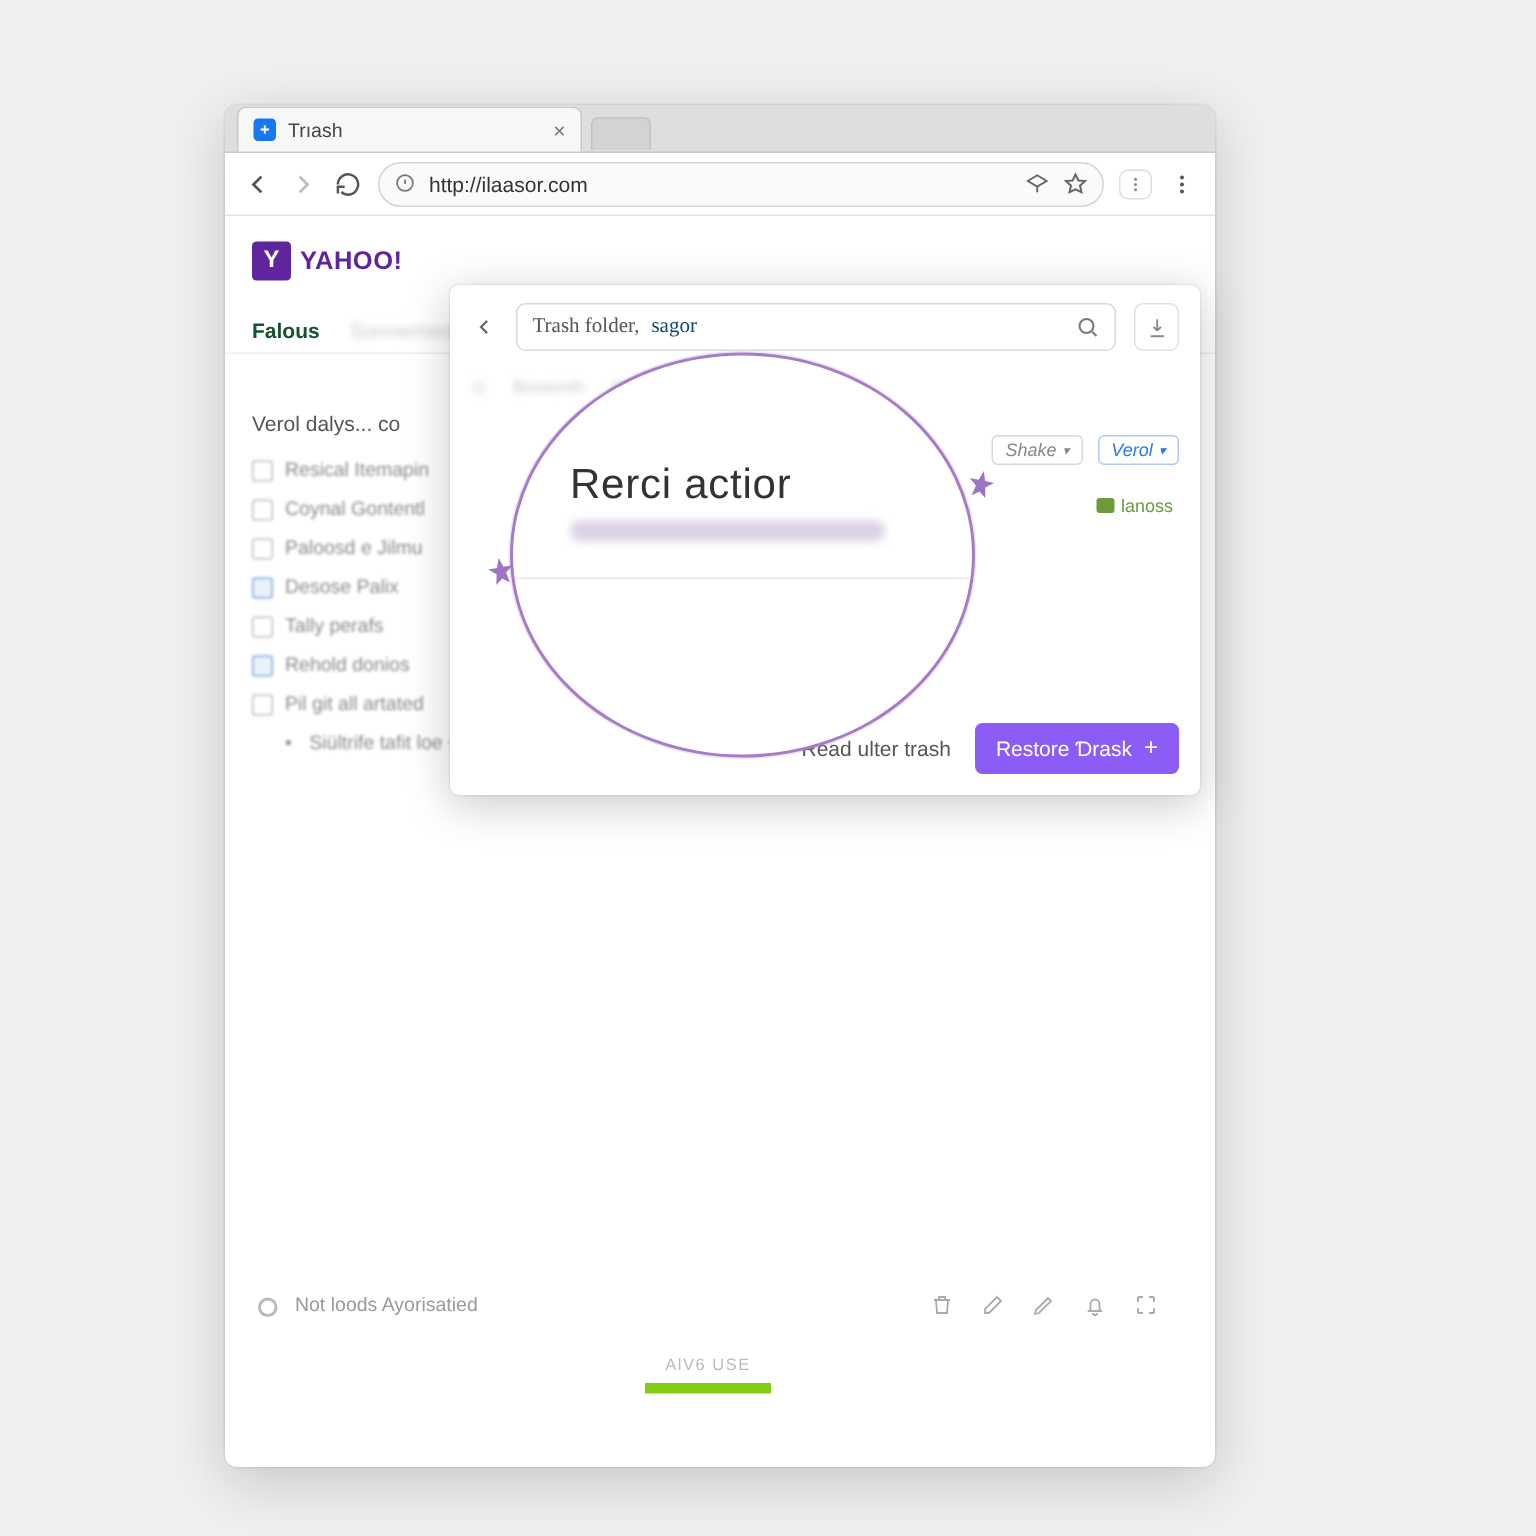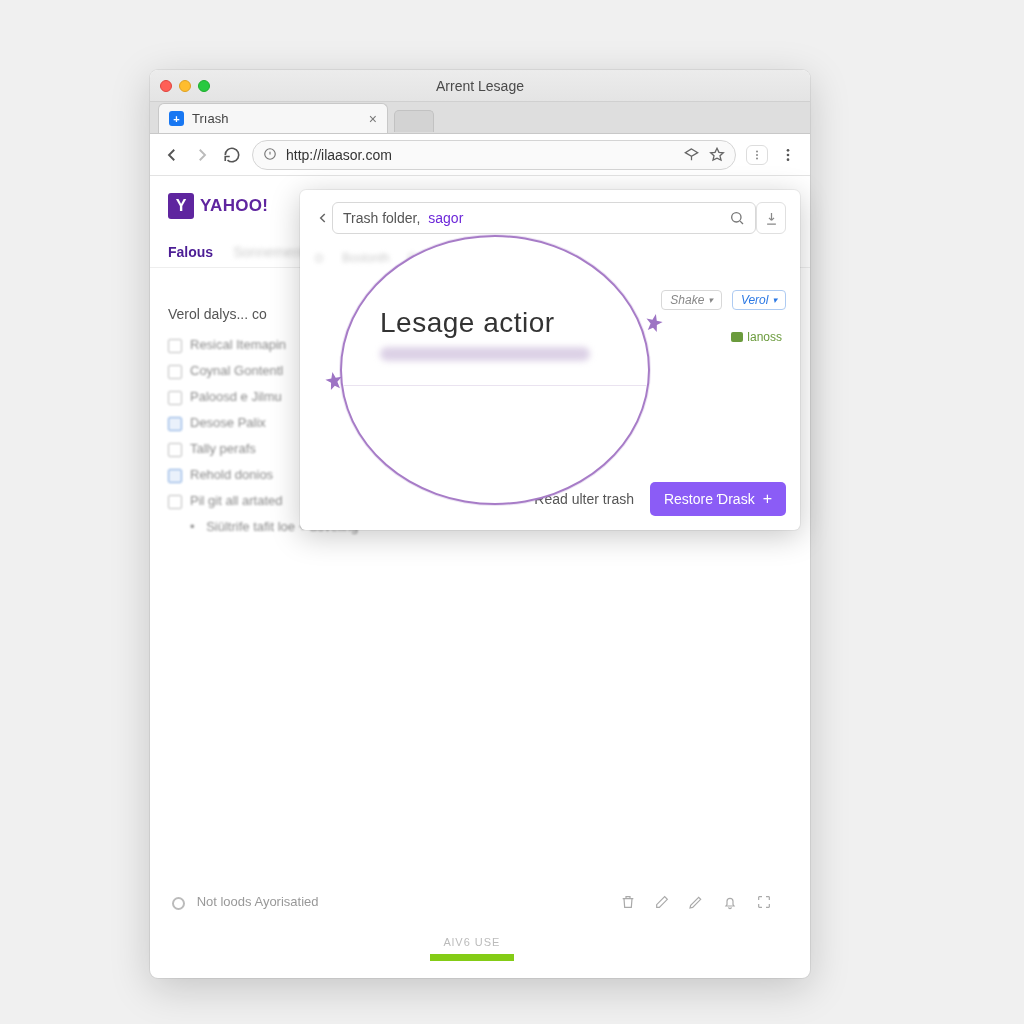--- a/index.html
+++ b/index.html
@@ -41,21 +41,21 @@
   .urltext { flex:1; }
   .omnibox .right { display:flex; gap:10px; color:#666; }
   .chip { width:22px; height:20px; border:1px solid #ddd; border-radius:6px; display:flex; align-items:center; justify-content:center; color:#888;}
   
   .page { position:relative; height:calc(100% - 32px - 32px - 42px); }
   .yahoo-bar { height:60px; display:flex; align-items:center; padding:0 18px; gap:16px;}
   .ylogo { display:flex; align-items:center; gap:6px; }
   .ylogo .yicon { width:26px; height:26px; background:#5f259f; color:#fff; display:flex; align-items:center; justify-content:center; font-weight:bold; font-size:16px; border-radius:3px;}
   .ylogo .ytext { color:#5f259f; font-size:17px; font-weight:600; letter-spacing:.3px;}
   .nav-row { padding:0 18px; display:flex; gap:20px; font-size:14px; color:#bbb; border-bottom:1px solid #eee; height:32px; align-items:center;}
-  .nav-row .active { color:#4c1d95; font-weight:600; }
+  .nav-row .active { color:#14532d; font-weight:600; }
   .blurred { color:#ccc; filter: blur(2px); pointer-events:none;}
   .content { display:flex; padding:14px 18px 0 18px; gap:20px; font-size:13px; color:#666; }
   .leftcol { width:48%; }
   .leftcol h5 { font-size:14px; color:#555; font-weight:500; margin:24px 0 10px;}
   .leftcol ul { list-style:none; }
   .leftcol li { display:flex; align-items:flex-start; gap:8px; padding:5px 0; color:#8a8a8a; filter: blur(1px);}
   .li-ic { width:14px; height:14px; border:1px solid #bbb; border-radius:2px; margin-top:2px; flex-shrink:0;}
   .li-ic.blue { border-color:#7aa5de; background:#eaf1fb;}
   .rightcol { flex:1; }
   .rlist { list-style:none; margin-top:30px;}
@@ -64,25 +64,25 @@
   .rchk { width:12px; height:12px; border:1px solid #bbb; border-radius:2px; margin-top:3px; flex-shrink:0;}
   .sub { color:#8a6bad; font-size:12px; padding-left:0;}
   .footer { position:absolute; bottom:20px; left:0; right:16px; padding:10px 22px; }
   .footer .row1 { display:flex; align-items:center; justify-content:space-between; color:#999; font-size:13px;}
   .footer .icons { display:flex; gap:18px; color:#aaa;}
   .footer .row2 { text-align:center; margin-top:26px; color:#bbb; font-size:11px; letter-spacing:1px; }
   .footer .row2 span { border-bottom:7px solid #84cc16; padding:0 14px 6px;}
   .circ { width:13px; height:13px; border:2px solid #bbb; border-radius:50%; display:inline-block; vertical-align:middle; margin-right:8px;}
   
   .panel { position:absolute; left:300px; top:190px; width:500px; height:340px; background:#fff; border-radius:6px; box-shadow:0 6px 30px rgba(0,0,0,0.22), 0 0 0 1px rgba(0,0,0,0.05);}
-  .panel-head { display:flex; align-items:center; padding:12px 14px;}
+  .panel-head { display:flex; align-items:center; gap:12px; padding:12px 14px;font-family:Liberation Serif, serif;}
   .back { width:18px; height:18px; color:#666; display:flex; align-items:center; justify-content:center; cursor:pointer;}
   .search { flex:1; height:32px; border:1px solid #d8d8d8; border-radius:6px; display:flex; align-items:center; padding:0 10px; gap:8px; font-size:14px;}
   .search .placeholder { color:#555; }
-  .search .ghost { color:#6d28d9; }
+  .search .ghost { color:#0c4a6e; }
   .search .sicon { margin-left:auto; color:#777;}
   .dlbtn { width:30px; height:32px; border:1px solid #e0e0e0; border-radius:6px; display:flex; align-items:center; justify-content:center; color:#888;}
   .panel-sub { padding:0 14px; display:flex; gap:18px; font-size:12px; color:#ccc; filter: blur(2px); height:24px; align-items:center;}
   .chiprow { position:absolute; top:100px; right:14px; display:flex; gap:10px; font-size:12px;font-style:italic;}
   .outchip { border:1px solid #d8d8d8; border-radius:4px; padding:2px 8px; display:flex; align-items:center; gap:4px; color:#888;}
   .outchip.blue { color:#2b78e4; border-color:#aecbf2;}
   .caret { font-size:9px; }
   .badge-row { position:absolute; top:140px; right:18px; font-size:12px; color:#6b9b3d; display:flex; align-items:center; gap:4px;}
   .badge-ic { width:12px; height:10px; background:#6b9b3d; border-radius:2px;}
   .panel-foot { position:absolute; bottom:14px; right:14px; display:flex; gap:16px; align-items:center;}
@@ -99,28 +99,20 @@
   .check::after { content:""; width:6px; height:10px; border:2px solid #fff; border-top:none; border-left:none; transform:rotate(45deg); margin-top:-3px;}
   .star { position:absolute; width:22px; height:22px; color:#9d74c4;}
   .star.left { left:323px; top:370px; transform:rotate(-10deg);}
   .star.right { left:643px; top:312px; transform:rotate(12deg);}
   svg { display:block; }
 </style>
 </head>
 <body>
 
 <div class="window">
-  <div class="titlebar">
-    <div class="traffic">
-      <div class="tl red"></div>
-      <div class="tl yellow"></div>
-      <div class="tl green"></div>
-    </div>
-    <div class="window-title">Arrent Lesage</div>
-  </div>
 
   <div class="tabstrip">
     <div class="tab">
       <div class="favicon">+</div>
       <span>Trıash</span>
       <span class="close">×</span>
     </div>
     <div class="tab-ghost"></div>
   </div>
 
@@ -336,21 +328,21 @@
   <div class="panel-foot">
     <div class="linkbtn">Read ulter trash</div>
     <div class="primary">
       <span>Restore Ɗrask</span>
       <span class="plus">+</span>
     </div>
   </div>
 </div>
 
 <div class="lens">
-  <div class="title">Lesage actior</div>
+  <div class="title">Rerci actior</div>
   <div class="blurline"></div>
   <div class="divider"></div>
 </div>
 
 <div class="star left">
   <svg viewBox="0 0 24 24" fill="currentColor">
       <path d="M12 2l2.4 6.9L21 9l-5.5 4.4L17 21l-5-3.8L7 21l1.5-7.6L3 9l6.6-.1z"></path>
     </svg>
 </div>
 <div class="star right">

